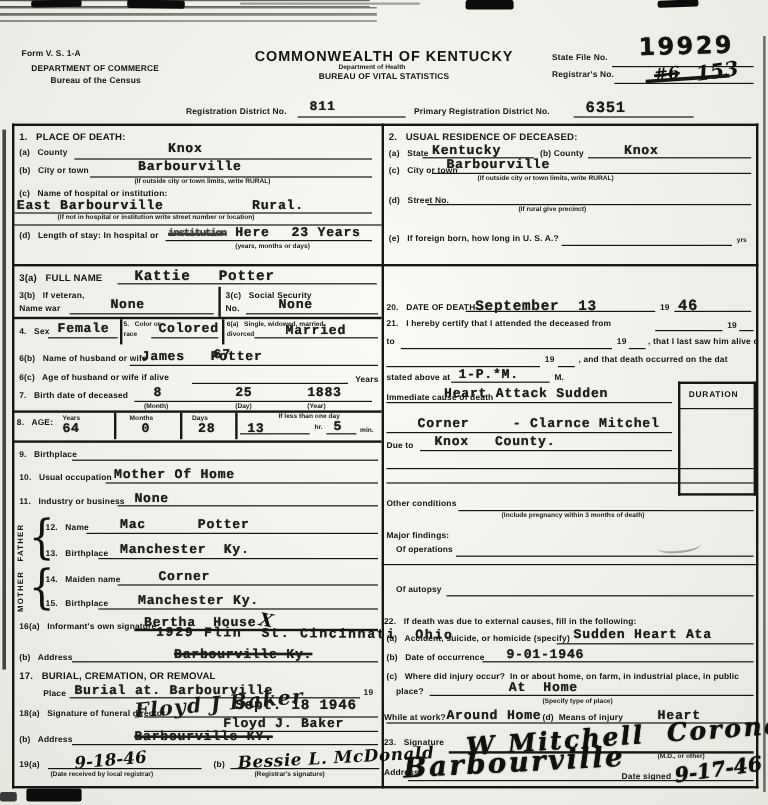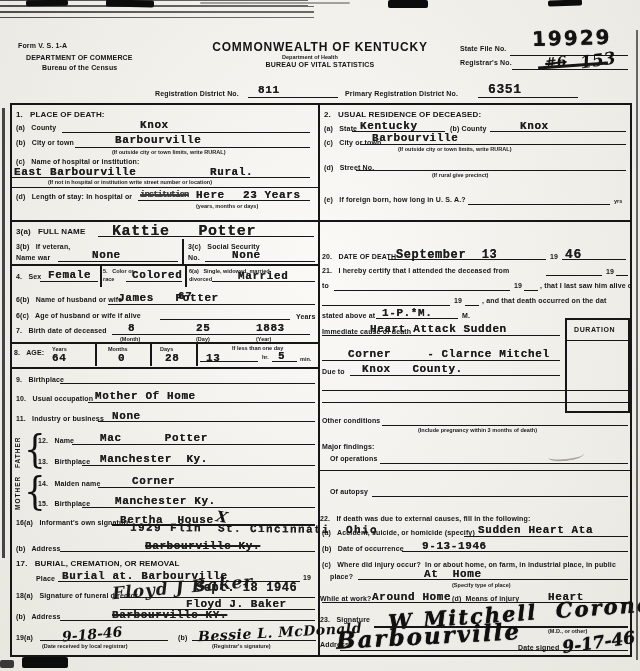--- a/index.html
+++ b/index.html
@@ -112,21 +112,21 @@
   <div class="ln" style="left:360px;top:144px;width:266px;"></div>
   <span class="n" style="left:398px;top:146px;">(If outside city or town limits, write RURAL)</span>
   <span class="L" style="left:324px;top:164px;">(d)   Street No.</span>
   <div class="ln" style="left:356px;top:170px;width:270px;"></div>
   <span class="n" style="left:432px;top:172px;">(If rural give precinct)</span>
   <span class="L" style="left:324px;top:196px;">(e)   If foreign born, how long in U. S. A.?</span>
   <div class="ln" style="left:468px;top:204px;width:142px;"></div>
   <span class="n" style="left:614px;top:198px;">yrs</span>
 
   <span class="L h8" style="left:16px;top:227px;">3(a)   FULL NAME</span>
-  <span class="t" style="left:112px;top:223px;font-size:15px;">Kattie   Potter</span>
+  <span class="t" style="left:112px;top:223px;font-size:12px;">Kattie   Potter</span>
   <div class="ln" style="left:98px;top:236px;width:216px;"></div>
   <span class="L" style="left:16px;top:243px;">3(b)   If veteran,</span>
   <span class="L" style="left:16px;top:254px;">Name war</span>
   <span class="t" style="left:92px;top:249px;">None</span>
   <div class="ln" style="left:58px;top:261px;width:120px;"></div>
   <div class="vln" style="left:182px;top:239px;height:25px;"></div>
   <span class="L" style="left:188px;top:243px;">3(c)   Social Security</span>
   <span class="L" style="left:188px;top:254px;">No.</span>
   <span class="t" style="left:232px;top:249px;">None</span>
   <div class="ln" style="left:205px;top:261px;width:110px;"></div>
@@ -300,21 +300,21 @@
   <div class="ln" style="left:318px;top:470px;width:314px;"></div>
   <span class="L" style="left:330px;top:488px;">Of autopsy</span>
   <div class="ln" style="left:372px;top:496px;width:256px;"></div>
   <div class="dbl" style="left:318px;top:504px;width:314px;"></div>
 
   <span class="L" style="left:320px;top:515px;">22.   If death was due to external causes, fill in the following:</span>
   <span class="L" style="left:322px;top:529px;">(a)   Accident, suicide, or homicide (specify)</span>
   <span class="t" style="left:478px;top:524px;">Sudden Heart Ata</span>
   <div class="ln" style="left:464px;top:536px;width:164px;"></div>
   <span class="L" style="left:322px;top:545px;">(b)   Date of occurrence</span>
-  <span class="t" style="left:422px;top:540px;">9-13-1946</span>
+  <span class="t" style="left:422px;top:540px;">9-01-1946</span>
   <div class="ln" style="left:402px;top:551px;width:226px;"></div>
   <span class="L" style="left:322px;top:561px;">(c)   Where did injury occur?  In or about home, on farm, in industrial place, in public</span>
   <span class="L" style="left:330px;top:573px;">place?</span>
   <span class="t" style="left:424px;top:568px;">At  Home</span>
   <div class="ln" style="left:358px;top:579px;width:270px;"></div>
   <span class="n" style="left:452px;top:582px;">(Specify type of place)</span>
   <span class="L" style="left:320px;top:595px;">While at work?</span>
   <span class="t" style="left:372px;top:591px;">Around Home</span>
   <span class="L" style="left:452px;top:595px;">(d)  Means of injury</span>
   <span class="t" style="left:548px;top:591px;">Heart</span>

